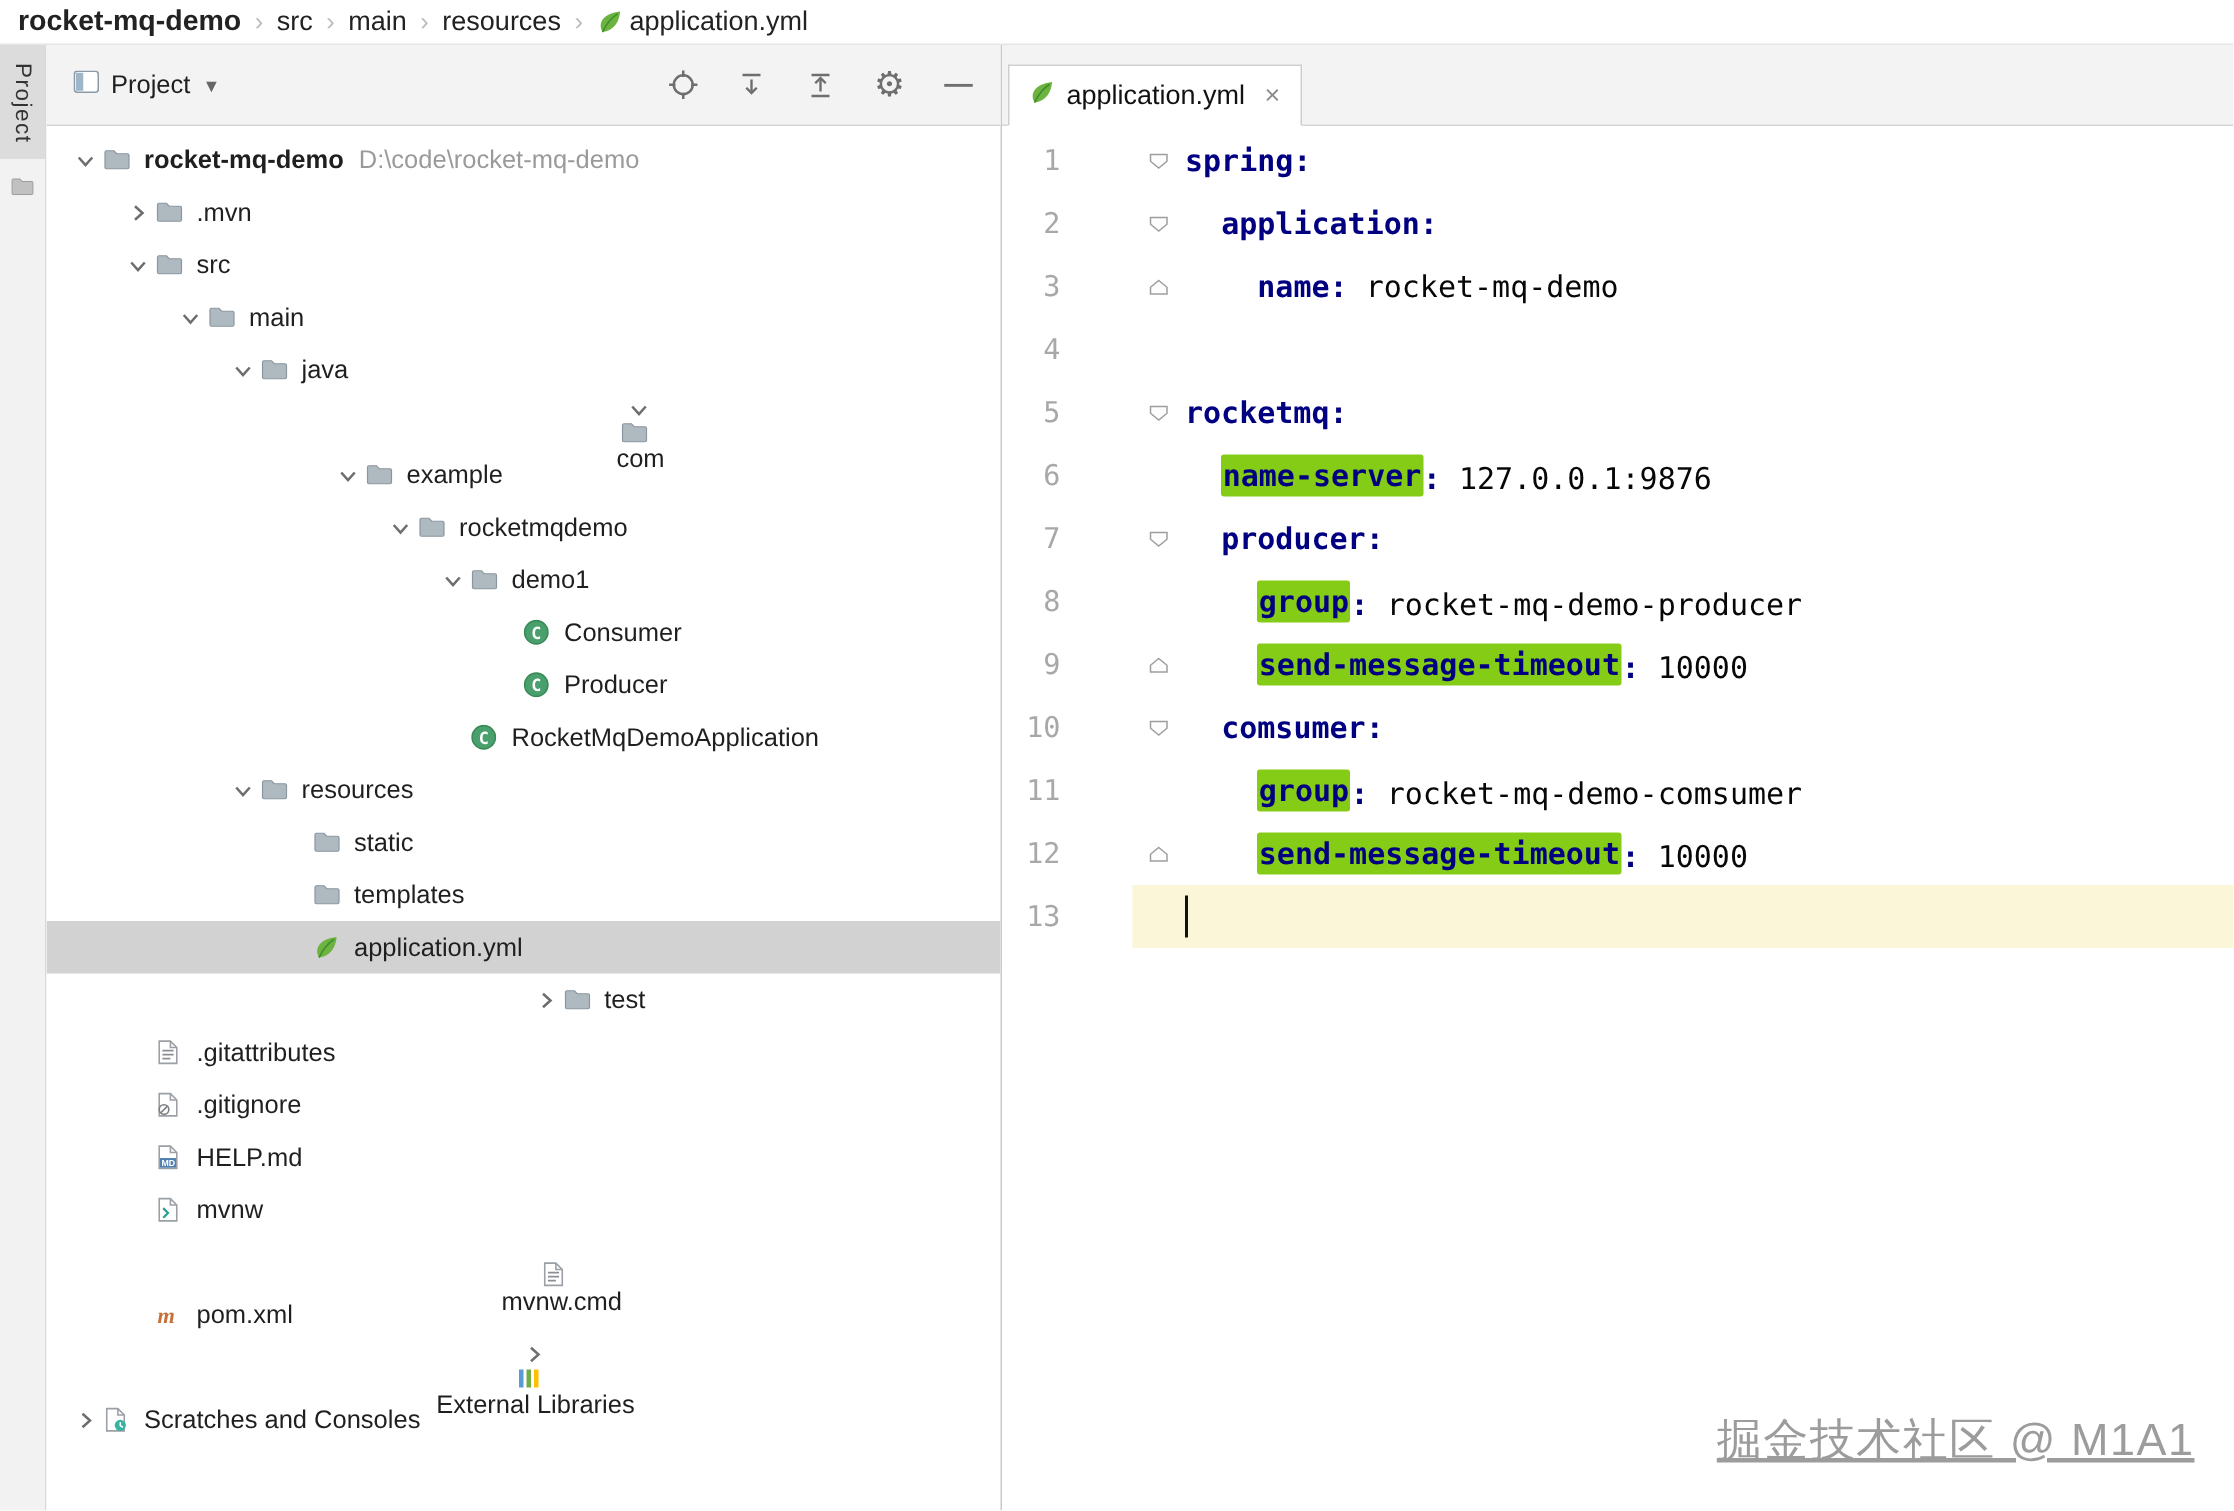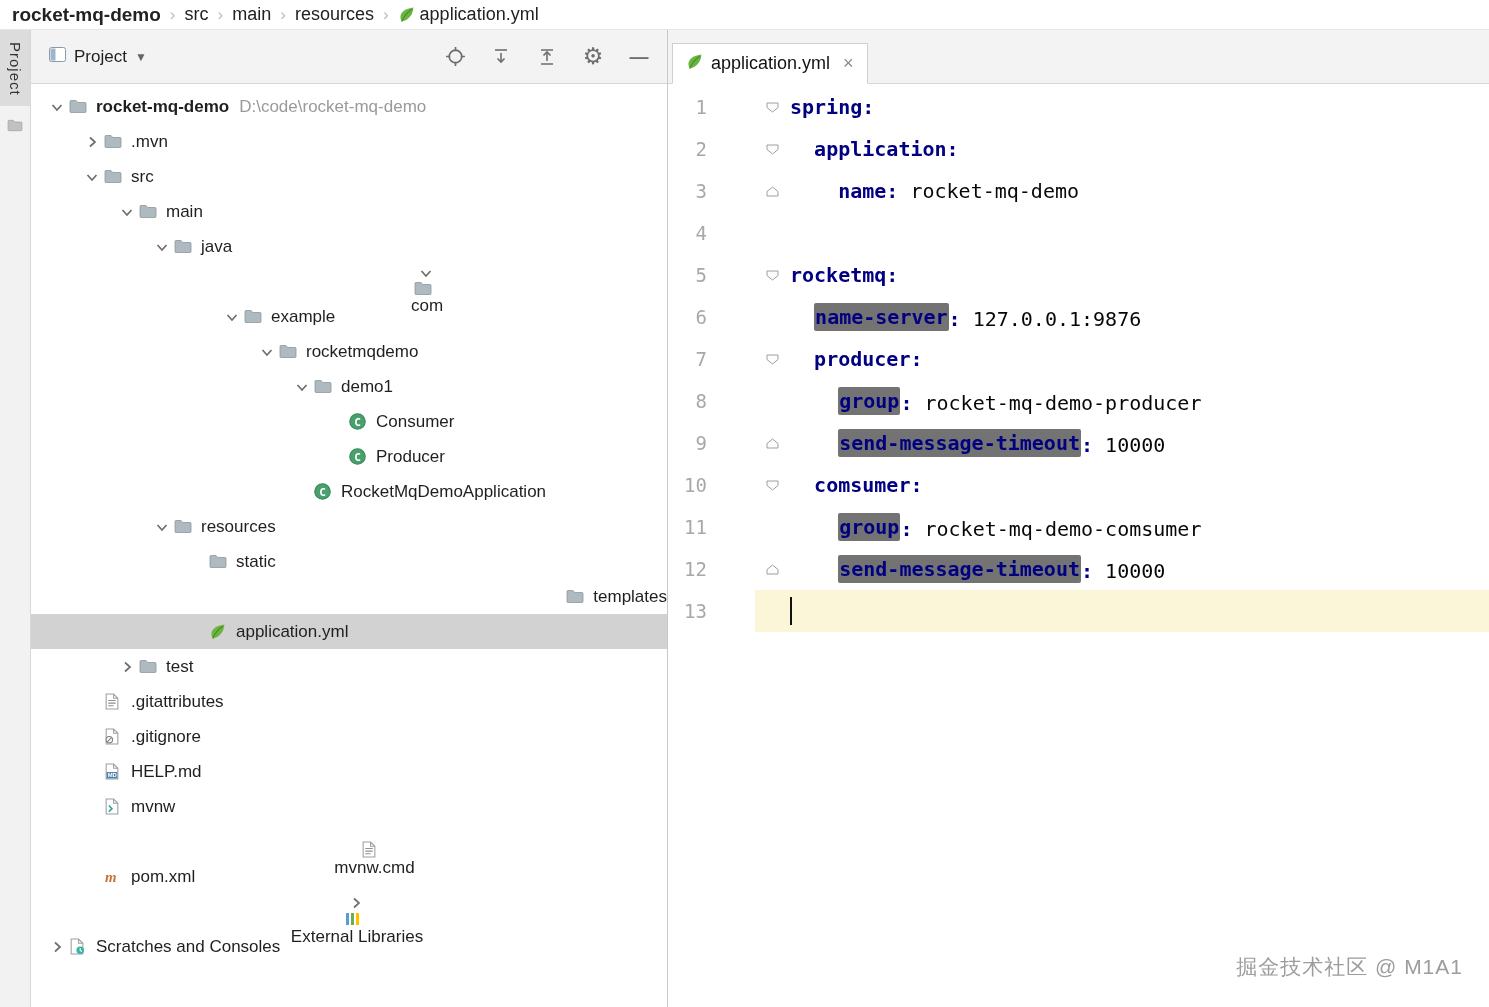--- a/index.html
+++ b/index.html
@@ -57,24 +57,24 @@
     font-family:"DejaVu Sans Mono",monospace; font-size:20px; cursor:text; }
   .code-line { height:42px; display:flex; align-items:center; white-space:pre; }
   .ln { width:39px; flex-shrink:0; text-align:right; color:#a8a8a8; font-size:19px; }
   .ggap { width:48px; flex-shrink:0; }
   .line-body { flex:1; display:flex; align-items:center; height:100%; min-width:0; }
   .line-body.current { background:#fbf6d8; }
   .fold { width:35px; flex-shrink:0; display:inline-flex; justify-content:center; align-items:center; }
   .code { display:inline-flex; align-items:flex-end; }
   .cursor { display:inline-block; width:2px; height:28px; background:#111; }
   .seg-key { color:#000080; font-weight:bold; }
-  .seg-hlkey { color:#000080; font-weight:bold; background:#737373; padding:2px 1px; border-radius:2px; }
+  .seg-hlkey { color:#000080; font-weight:bold; background:#84cc16; padding:2px 1px; border-radius:2px; }
   .seg-plain { color:#070707; }
 
-  .watermark { position:absolute; right:26px; bottom:26px; font-size:21px; color:#9c9c9c; letter-spacing:1px; }
+  .watermark { position:absolute; right:26px; bottom:26px; font-size:30px; color:#9c9c9c; letter-spacing:1px;text-decoration:underline; }
 </style>
 </head>
 <body>
 
 <div class="breadcrumb">
     <span class="bc-item bold">
       <span>rocket-mq-demo</span>
     </span>
     <span class="bc-sep">›</span>
     <span class="bc-item">
@@ -316,40 +316,40 @@
         </div>
         <div class="tree-row" style="padding-left: 154px;">
           <span class="chevron"></span>
           <span class="t-icon">
             <svg width="18" height="15" viewBox="0 0 18 15">
               <path d="M1 2.5C1 1.9 1.4 1.5 2 1.5h5l1.8 2H16c.6 0 1 .4 1 1v8c0 .6-.4 1-1 1H2c-.6 0-1-.4-1-1Z" fill="#aeb9c0" stroke="#8b979e" stroke-width="0.8"></path>
             </svg>
           </span>
           <span class="t-label">static</span>
         </div>
-        <div class="tree-row" style="padding-left: 154px; justify-content: flex-end;">
+        <div class="tree-row" style="padding-left: 154px;">
           <span class="chevron"></span>
           <span class="t-icon">
             <svg width="18" height="15" viewBox="0 0 18 15">
               <path d="M1 2.5C1 1.9 1.4 1.5 2 1.5h5l1.8 2H16c.6 0 1 .4 1 1v8c0 .6-.4 1-1 1H2c-.6 0-1-.4-1-1Z" fill="#aeb9c0" stroke="#8b979e" stroke-width="0.8"></path>
             </svg>
           </span>
           <span class="t-label">templates</span>
         </div>
         <div class="tree-row selected" style="padding-left: 154px;">
           <span class="chevron"></span>
           <span class="t-icon">
             <svg width="17" height="17" viewBox="0 0 16 16">
               <path d="M14.5 1.5C14 8 10.5 13.5 3.5 14.5 2 12 1.5 8.5 4.5 5.5 7.5 2.5 11.5 2 14.5 1.5Z" fill="#6db33f"></path>
               <path d="M3.5 14.5C6 9 9 5.5 13 3" stroke="#3f8f2f" stroke-width="1" fill="none"></path>
             </svg>
           </span>
           <span class="t-label">application.yml</span>
         </div>
-        <div class="tree-row" style="padding-left: 84px;">
+        <div class="tree-row" style="padding-left: 84px; justify-content: center;">
           <span class="chevron">
             <svg width="16" height="16" viewBox="0 0 16 16">
               <path d="M6 3.5 11 8 6 12.5" fill="none" stroke="#6e6e6e" stroke-width="1.7"></path>
             </svg>
           </span>
           <span class="t-icon">
             <svg width="18" height="15" viewBox="0 0 18 15">
               <path d="M1 2.5C1 1.9 1.4 1.5 2 1.5h5l1.8 2H16c.6 0 1 .4 1 1v8c0 .6-.4 1-1 1H2c-.6 0-1-.4-1-1Z" fill="#aeb9c0" stroke="#8b979e" stroke-width="0.8"></path>
             </svg>
           </span>

